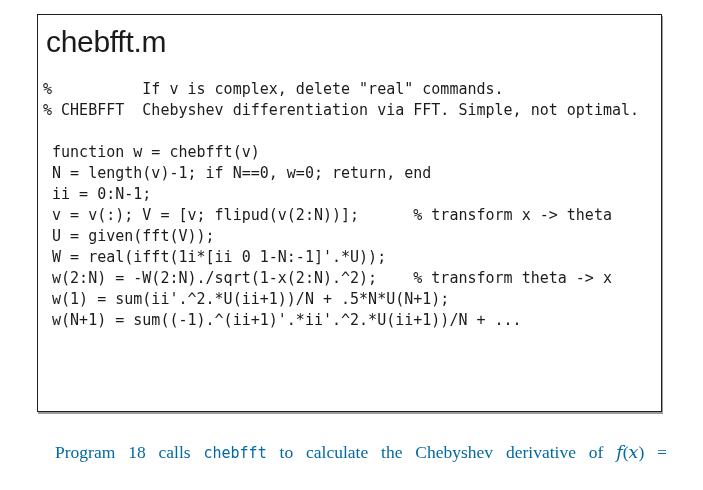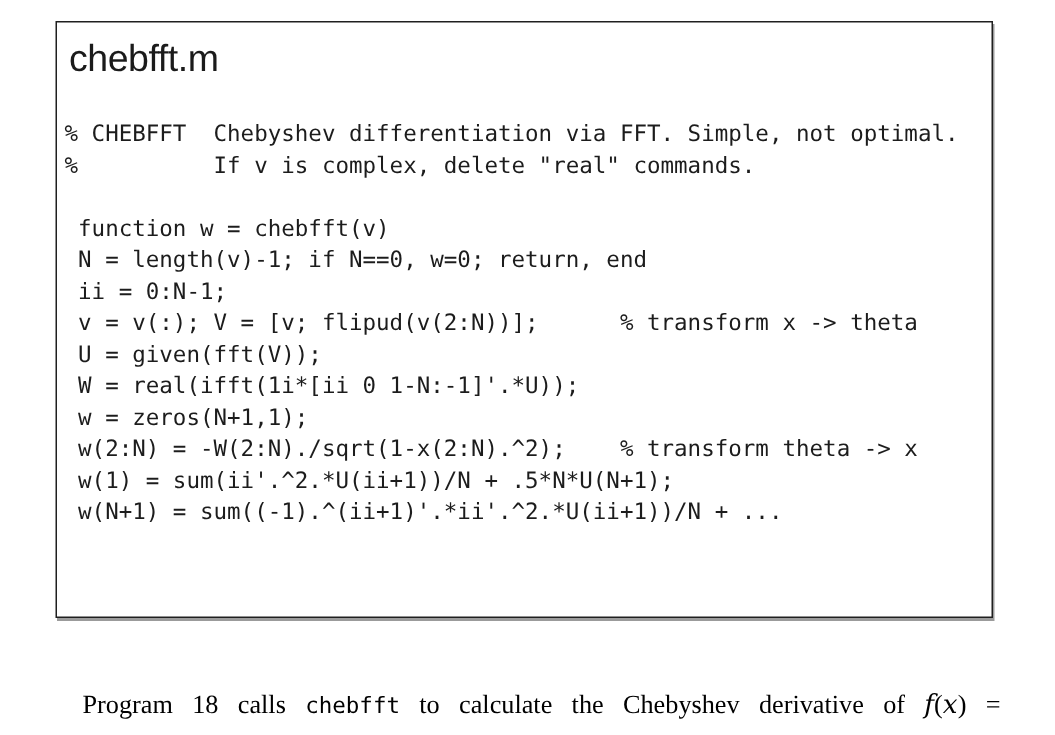--- a/index.html
+++ b/index.html
@@ -21,21 +21,21 @@
     height: 398px;
     background: #ffffff;
     border: 1.5px solid #1f1f1f;
     box-shadow: 1px 2px 0 #9b9b9b;
   }
   .program-title {
     position: absolute;
     left: 8px;
     top: 12px;
     font-family: "Liberation Sans", sans-serif;
-    font-size: 25px;
+    font-size: 30px;
     line-height: 1;
     letter-spacing: -0.3px;
     color: #1b1b1b;
   }
   .code-block {
     position: absolute;
     left: 5px;
     top: 64px;
     width: 615px;
     font-family: "DejaVu Sans Mono", monospace;
@@ -46,22 +46,21 @@
     height: 21px;
     line-height: 21px;
     white-space: pre;
   }
   .body-paragraph {
     position: absolute;
     left: 33px;
     top: 441px;
     width: 634px;
     font-size: 17.5px;
-    color: #000000;
-    margin-top: 17px;
+    color: #0369a1;
   }
   .para-line {
     height: 23px;
     line-height: 23px;
     text-align: justify;
     text-align-last: justify;
     white-space: nowrap;
   }
   .para-line.indent { padding-left: 22px; }
   .seg-rm { font-style: normal; }
@@ -79,30 +78,29 @@
   }
 </style>
 </head>
 <body>
 
 <div class="page">
 
   <div class="program-box">
     <div class="program-title">chebfft.m</div>
     <div class="code-block">
+        <div class="code-line">%          If v is complex, delete "real" commands.</div>
         <div class="code-line">% CHEBFFT  Chebyshev differentiation via FFT. Simple, not optimal.</div>
-        <div class="code-line">%          If v is complex, delete "real" commands.</div>
         <div class="code-line">&nbsp;</div>
         <div class="code-line"> function w = chebfft(v)</div>
         <div class="code-line"> N = length(v)-1; if N==0, w=0; return, end</div>
         <div class="code-line"> ii = 0:N-1;</div>
         <div class="code-line"> v = v(:); V = [v; flipud(v(2:N))];      % transform x -&gt; theta</div>
         <div class="code-line"> U = given(fft(V));</div>
         <div class="code-line"> W = real(ifft(1i*[ii 0 1-N:-1]'.*U));</div>
-        <div class="code-line"> w = zeros(N+1,1);</div>
         <div class="code-line"> w(2:N) = -W(2:N)./sqrt(1-x(2:N).^2);    % transform theta -&gt; x</div>
         <div class="code-line"> w(1) = sum(ii'.^2.*U(ii+1))/N + .5*N*U(N+1);</div>
         <div class="code-line"> w(N+1) = sum((-1).^(ii+1)'.*ii'.^2.*U(ii+1))/N + ...</div>
       </div>
   </div>
 
   <div class="body-paragraph">
       <div class="para-line indent"><span class="seg-rm">Program 18 calls </span><span class="seg-tt">chebfft</span><span class="seg-rm"> to calculate the Chebyshev derivative of </span><span class="seg-it">f</span><span class="seg-rm">(</span><span class="seg-it">x</span><span class="seg-rm">) =</span></div>
     </div>
 

